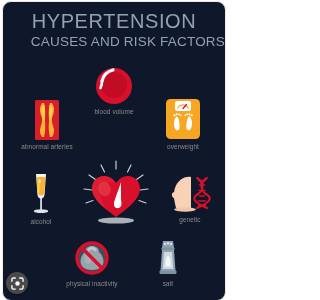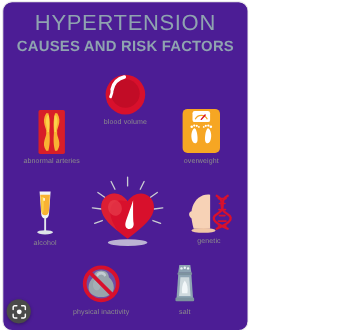--- a/index.html
+++ b/index.html
@@ -22,21 +22,21 @@
     overflow: hidden;
   }
 
   
   #infographic {
     position: absolute;
     left: 2px;
     top: 1px;
     width: 222px;
     height: 298px;
-    background: #4c1d95;
+    background: #0f172a;
     border: 1px solid #ececec;
     border-radius: 9px;
     overflow: hidden;
   }
 
   
   .title-block {
     position: absolute;
     left: 0;
     top: 8px;
@@ -48,24 +48,25 @@
     letter-spacing: 0.6px;
     color: #8fa3b0;
     font-weight: 400;
     line-height: 22px;
     white-space: nowrap;
   }
   .title-sub {
     font-size: 13.5px;
     letter-spacing: 0.2px;
     color: #8fa3b0;
-    font-weight: 700;
+    font-weight: 400;
     line-height: 17px;
     margin-top: 1px;
     white-space: nowrap;
+    text-align: right;
   }
 
   
   .item {
     position: absolute;
     text-align: center;
   }
   .item-label {
     font-size: 6.4px;
     color: #8c8c8c;

